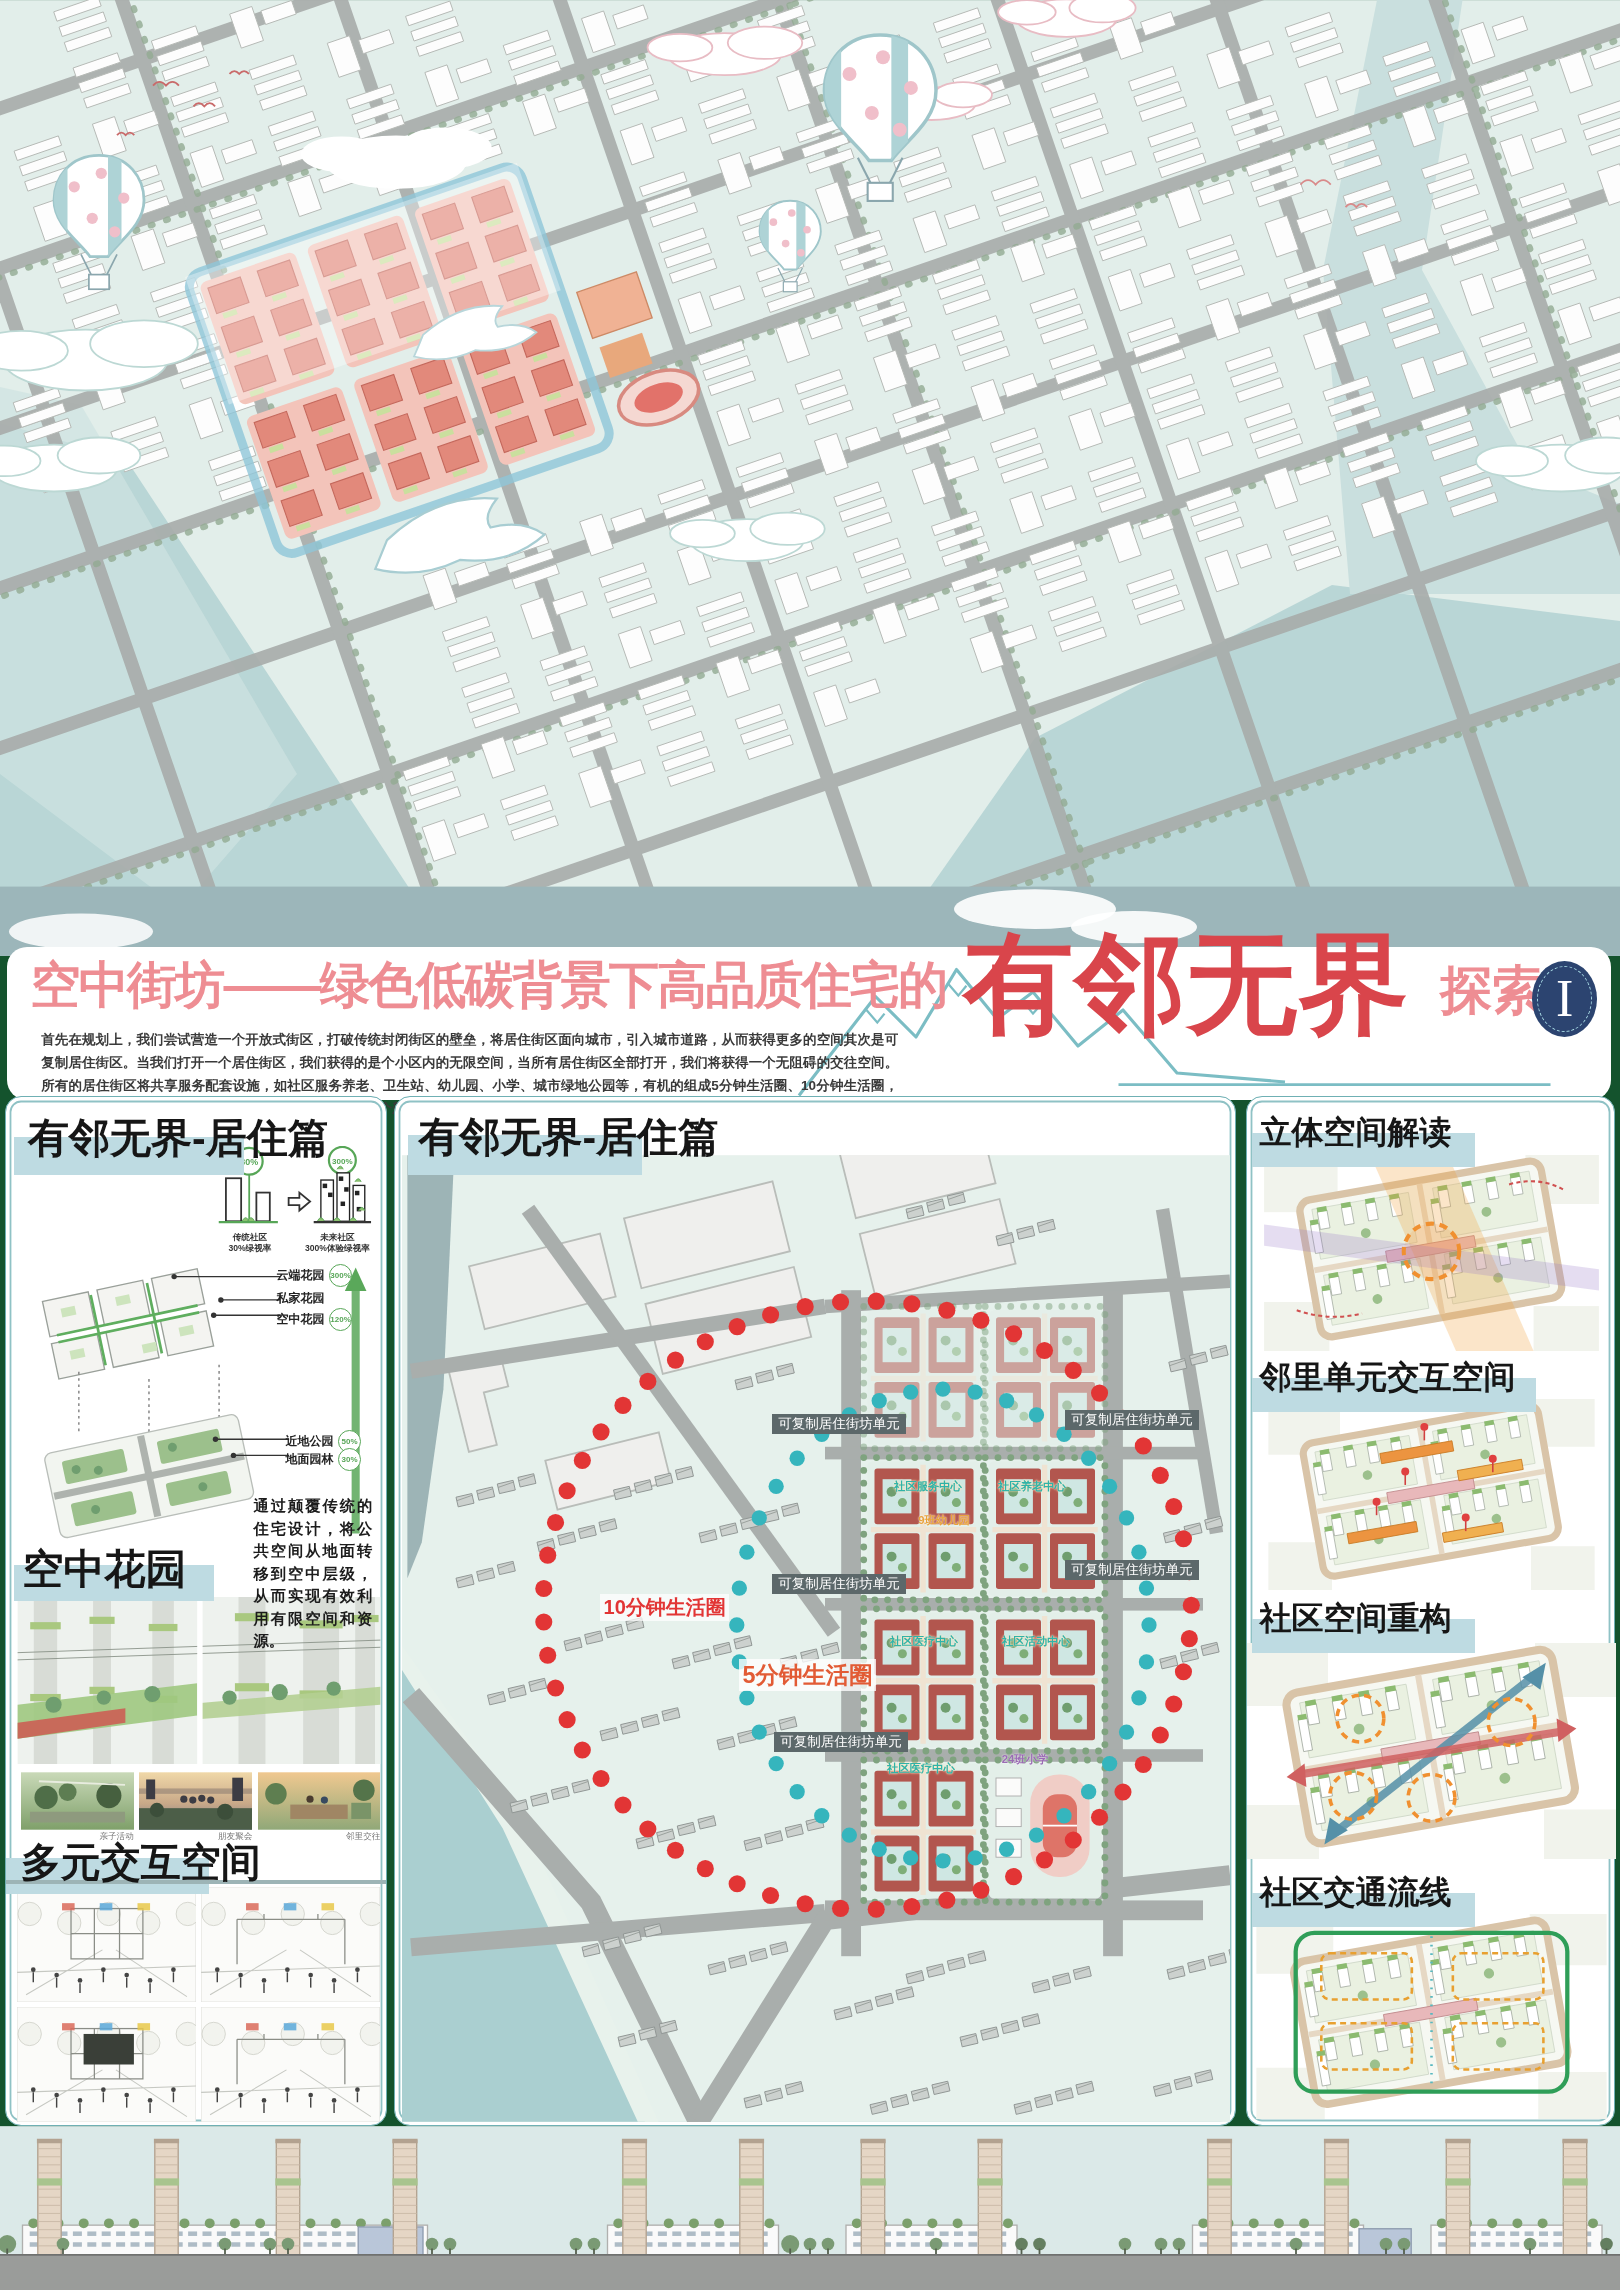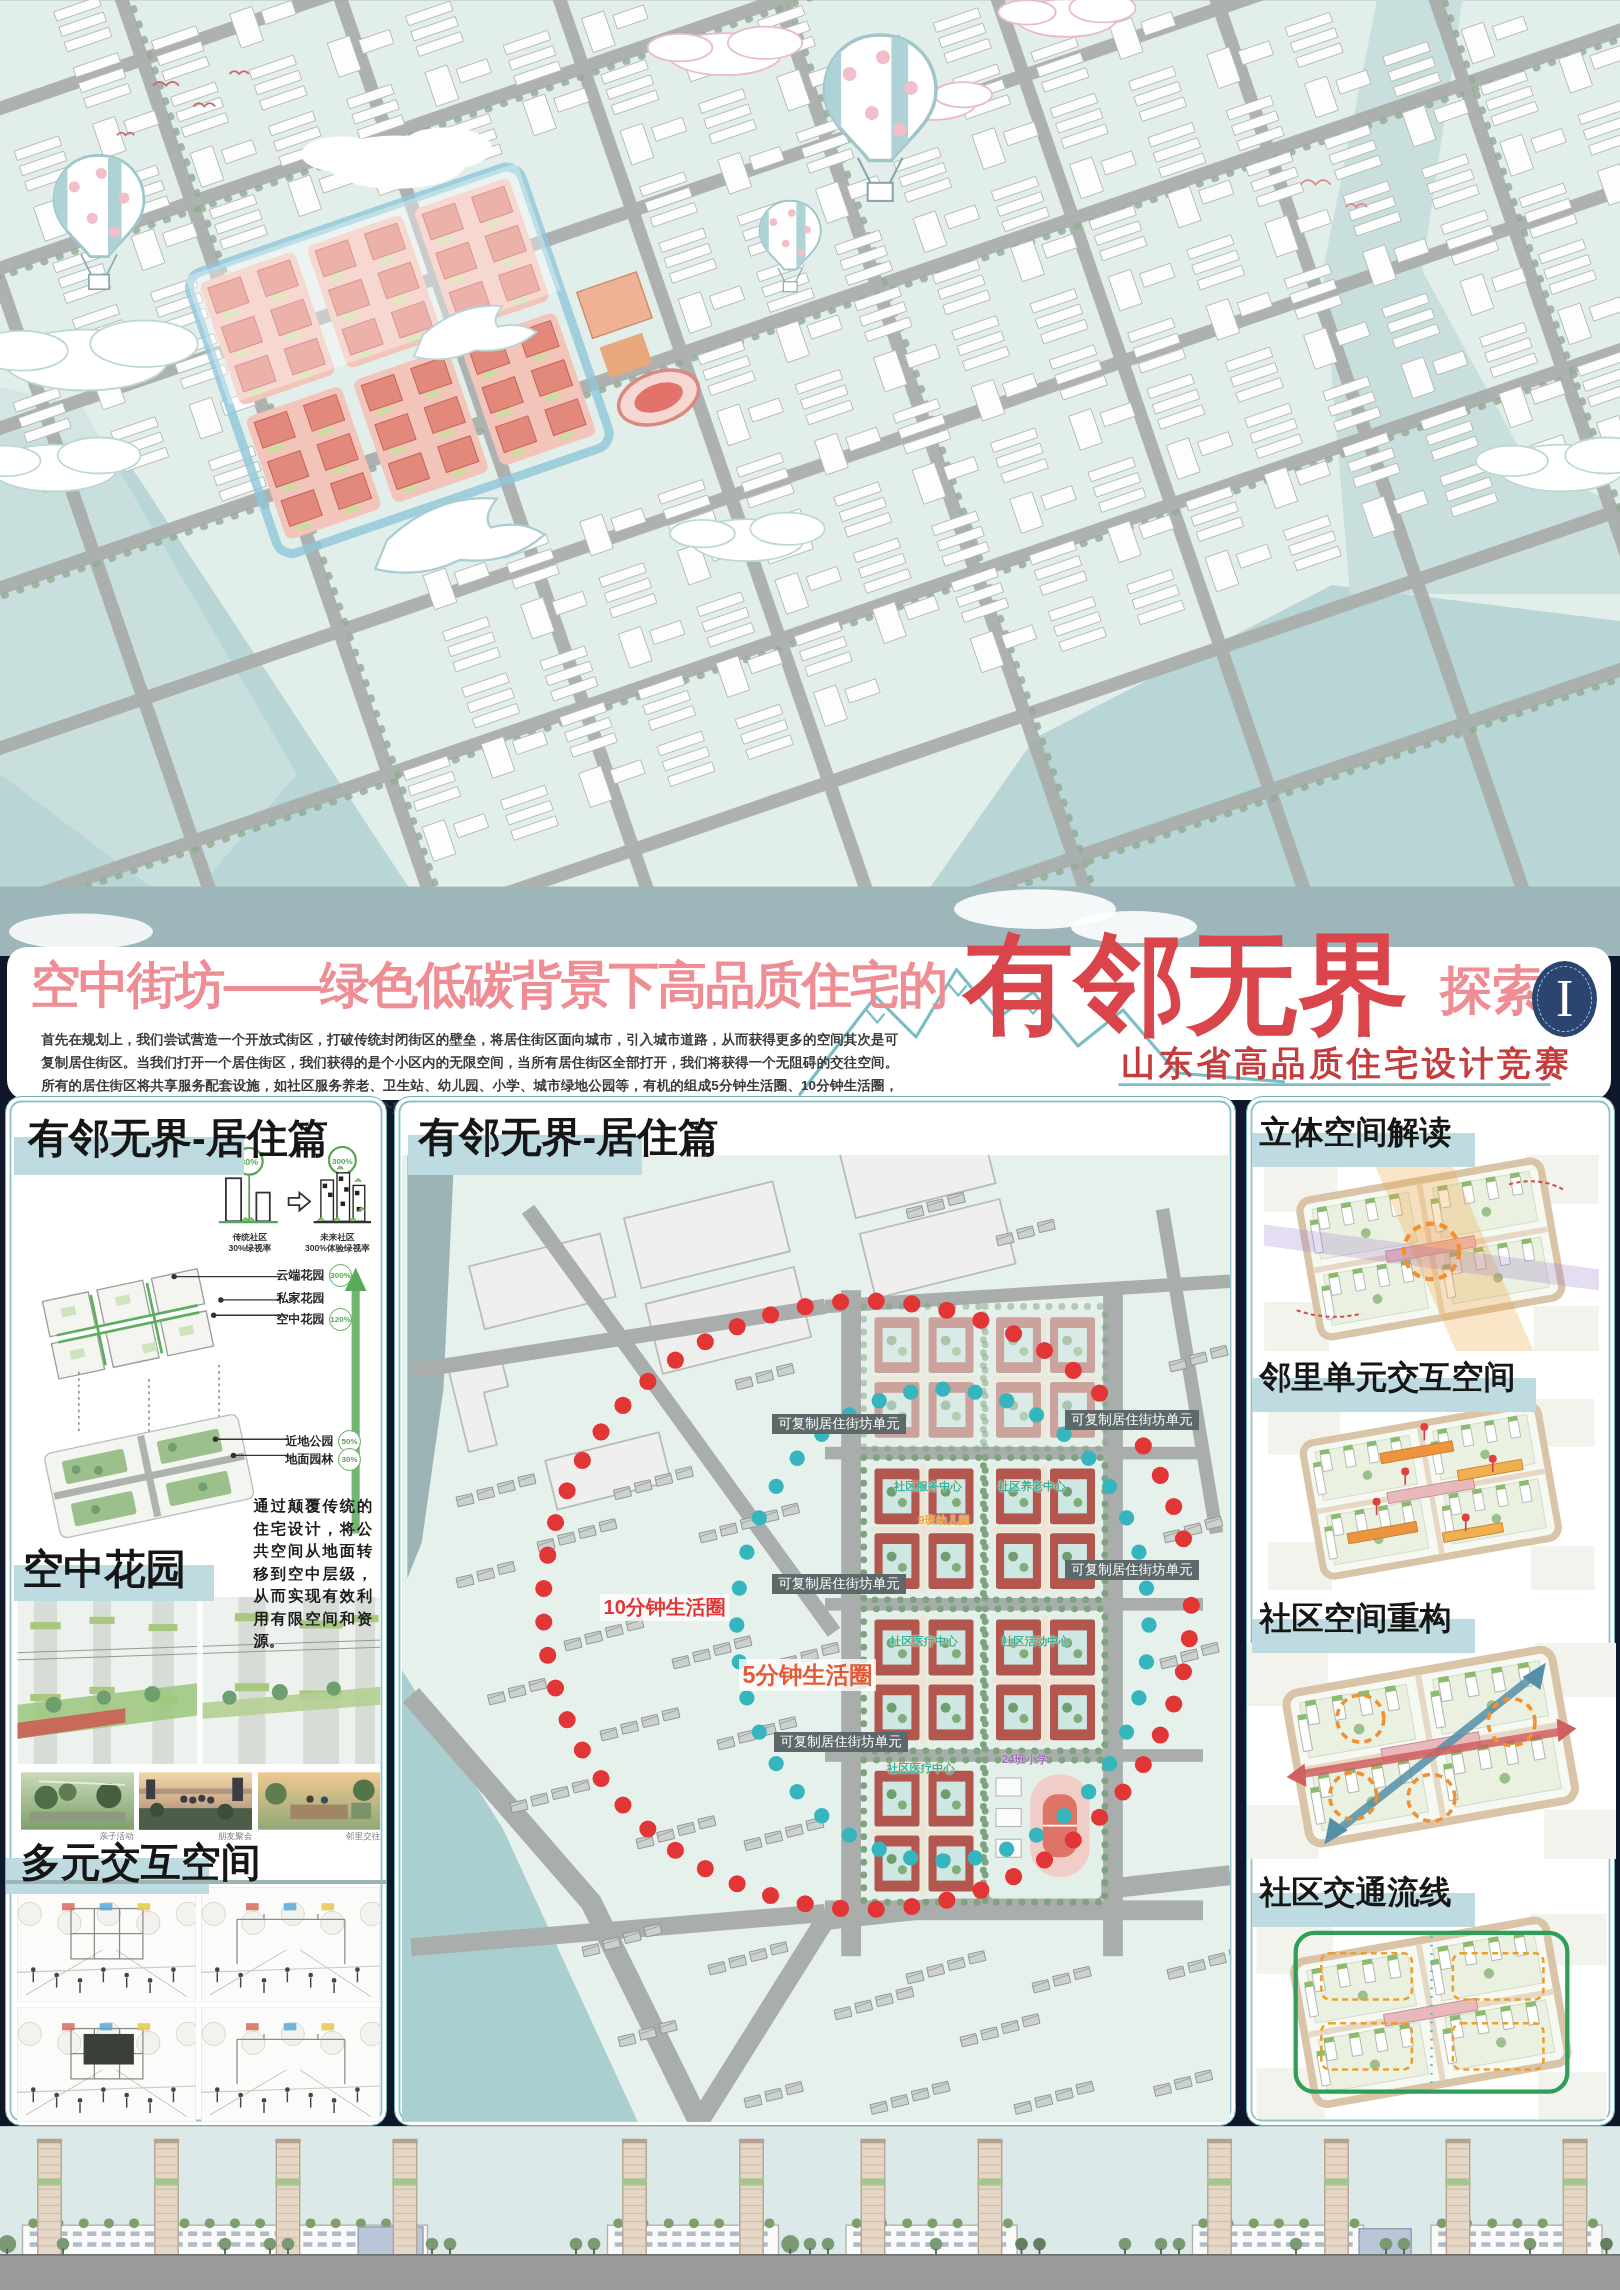--- a/index.html
+++ b/index.html
@@ -1,17 +1,17 @@
 <!DOCTYPE html>
 <html style="font-size:14.4px"><head>
 <meta charset="utf-8">
 <style>
   html,body{margin:0;padding:0;background:#ffffff;}
   *{box-sizing:border-box;}
-  .poster{position:relative;width:1620px;height:2291px;overflow:hidden;background:#0f172a;
+  .poster{position:relative;width:1620px;height:2291px;overflow:hidden;background:#14532d;
           font-family:"Liberation Sans","DejaVu Sans",sans-serif;}
   svg{display:block;}
   .abs{position:absolute;}
 
   
   .title-panel{position:absolute;left:7.2px;top:947px;width:1604px;height:153px;
                background:#fff;border-radius:20px;}
   .t-prefix{position:absolute;left:23.4px;top:5.4px;font-size:50px;font-weight:900;
             color:#ee8d93;letter-spacing:-1.8px;white-space:nowrap;}
   .t-big{position:absolute;left:956px;top:-36px;font-size:110px;font-weight:900;
@@ -763,21 +763,20 @@
       <path d="M95,70 l12,14 l8,-10 M185,40 l12,14 l9,-11 M270,62 l10,12 l8,-9" fill="none" stroke="#7bbdc4" stroke-width="2.5"></path>
       <path d="M375,153 L855,153" stroke="#7bbdc4" stroke-width="3"></path>
     </svg>
     <span class="t-prefix">空中街坊——绿色低碳背景下高品质住宅的</span>
     <span class="t-big">有邻无界</span>
     <span class="t-suffix">探索</span>
     <div class="badge">
       <span>I</span>
     </div>
     <p class="intro">首先在规划上，我们尝试营造一个开放式街区，打破传统封闭街区的壁垒，将居住街区面向城市，引入城市道路，从而获得更多的空间其次是可复制居住街区。当我们打开一个居住街区，我们获得的是个小区内的无限空间，当所有居住街区全部打开，我们将获得一个无阻碍的交往空间。所有的居住街区将共享服务配套设施，如社区服务养老、卫生站、幼儿园、小学、城市绿地公园等，有机的组成5分钟生活圈、10分钟生活圈，这种空间是没有界限。服务配套设施及公共空间将开创一个新的模式，成为邻里交往的促进剂。从而做到规划上的有邻无界。</p>
-    <div class="competition">山东省高品质住宅设计竞赛</div>
   </div>
 
   <section class="panel left-panel">
     <div class="hl" style="left:7.2px;top:40px;width:230px;height:38px"></div>
     <div class="sec-h" style="left:21.6px;top:14.4px;font-size:41px">有邻无界-居住篇</div>
 
 
     <svg class="abs" style="left:200px;top:49px" width="176" height="86" viewBox="0 0 196 96">
       <circle cx="48" cy="17" r="15" fill="#fff" stroke="#57a657" stroke-width="2.5"></circle>
       <text x="48" y="21" font-size="10" font-weight="bold" fill="#57a657" text-anchor="middle">30%</text>

